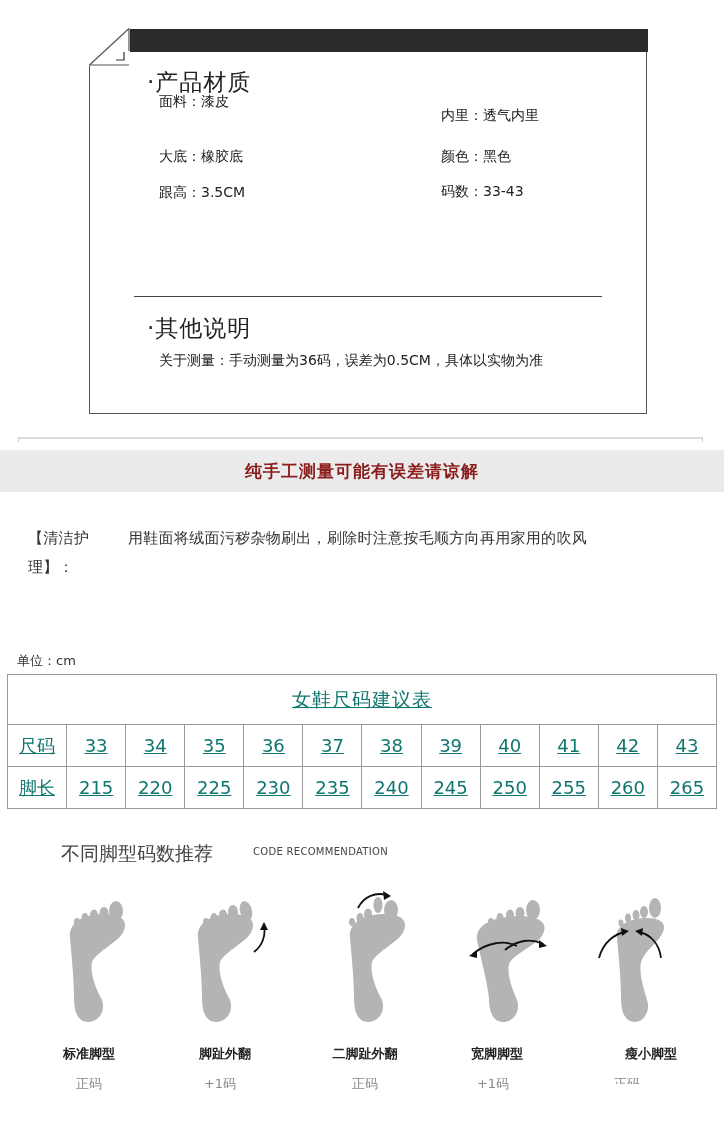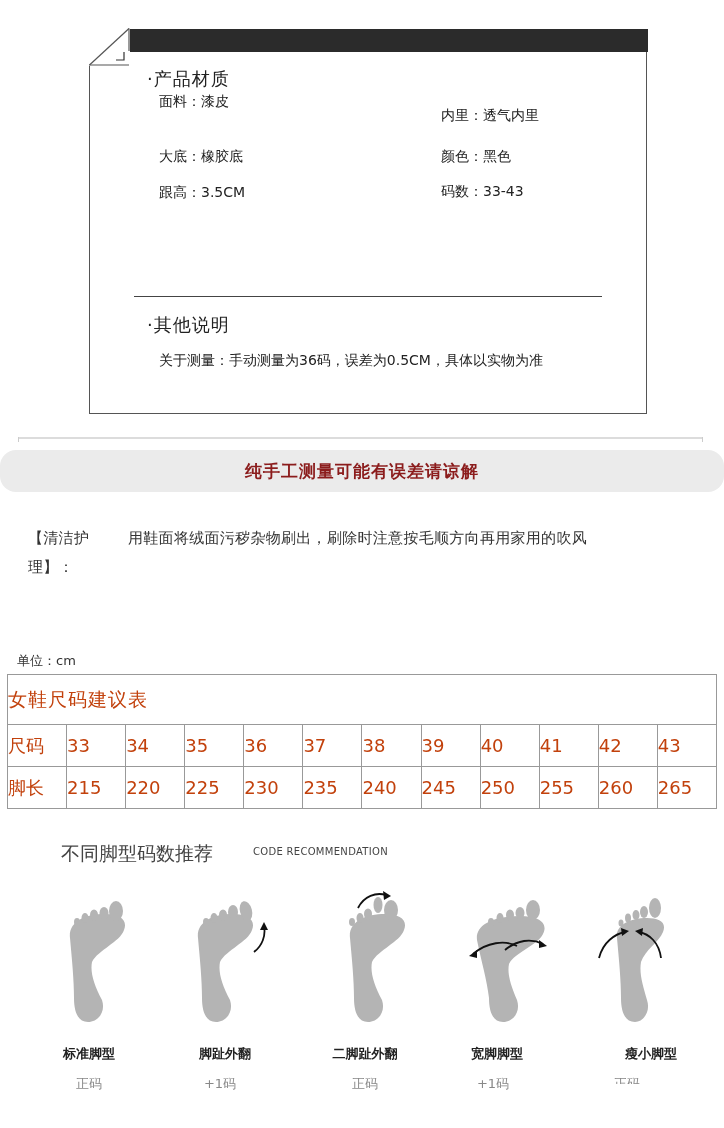--- a/index.html
+++ b/index.html
@@ -7,45 +7,45 @@
   body { position: relative; font-family: "DejaVu Sans", "Liberation Sans", sans-serif; color: #222; }
 
   
   .card { position: absolute; left: 89px; top: 29px; width: 558px; height: 385px;
           border: 1.5px solid #555; border-top: none; background: #fff; }
   .card-bar { position: absolute; left: 40px; top: 0; right: -1.5px; height: 23px; background: #2b2b2b; }
   .card-fold { position: absolute; left: -1.5px; top: -1px; width: 42px; height: 38px; }
   .card-fold svg { display: block; }
   .card .left-edge-mask { position: absolute; left: -2px; top: 0; width: 4px; height: 37px; background: #fff; }
 
-  .sec-title { position: absolute; font-size: 18px; color: #222; letter-spacing: 1px; }
+  .sec-title { position: absolute; font-size: 23px; color: #222; letter-spacing: 1px; }
   .attr { position: absolute; font-size: 14px; color: #222; white-space: nowrap; }
   .divider { position: absolute; left: 44px; width: 468px; height: 1px; background: #444; top: 267px; }
 
   .note { position: absolute; left: 69px; font-size: 14px; color: #222; white-space: nowrap; }
   .note b { font-size: 16px; font-weight: bold; }
 
   
   .thin-line { position: absolute; left: 18px; width: 685px; top: 437px; height: 2px; background: #dcdcdc; }
   .thin-line::before, .thin-line::after { content: ""; position: absolute; top: 0; width: 1px; height: 5px; background: #ccc; }
   .thin-line::before { left: 0; } .thin-line::after { right: 0; }
   .banner { position: absolute; left: 0; top: 450px; width: 724px; height: 42px; background: #ebebeb;
-            display: flex; align-items: center; justify-content: center; border-radius: 16px; }
+            display: flex; align-items: center; justify-content: center; }
   .banner span { font-size: 17px; color: #8b1c1c; letter-spacing: 1px; font-weight: bold; }
 
   
   .care { position: absolute; left: 28px; top: 524px; font-size: 15px; color: #333; line-height: 29px; letter-spacing: 0.3px; }
   .care .lbl { display: inline-block; width: 100px; }
   .care .cont { position: absolute; left: 100px; top: 0; width: 560px; }
   .care .line { white-space: nowrap; }
 
   
   .unit { position: absolute; left: 17px; top: 652px; font-size: 13px; color: #333; }
   table.size { position: absolute; left: 7px; top: 674px; width: 710px; border-collapse: collapse; table-layout: fixed; }
-  table.size td { border: 1px solid #999; text-align: left; font-size: 18px; color: #c2410c; font-family: "DejaVu Sans", sans-serif; }
+  table.size td { border: 1px solid #999; text-align: center; font-size: 18px; color: #0f766e; font-family: "DejaVu Sans", sans-serif; text-decoration: underline; }
   table.size tr.title td { height: 50px; font-size: 19px; letter-spacing: 1px; }
   table.size tr.row td { height: 42px; }
   table.size td.head { width: 64px; }
 
   
   .rec-title { position: absolute; left: 61px; top: 841px; font-size: 19px; color: #444; white-space: nowrap; }
   .rec-sub { position: absolute; left: 253px; top: 846px; font-size: 10px; color: #444; letter-spacing: 0.3px; white-space: nowrap; }
 
   .foot { position: absolute; top: 890px; width: 100px; height: 140px; }
   .foot svg { display: block; }

